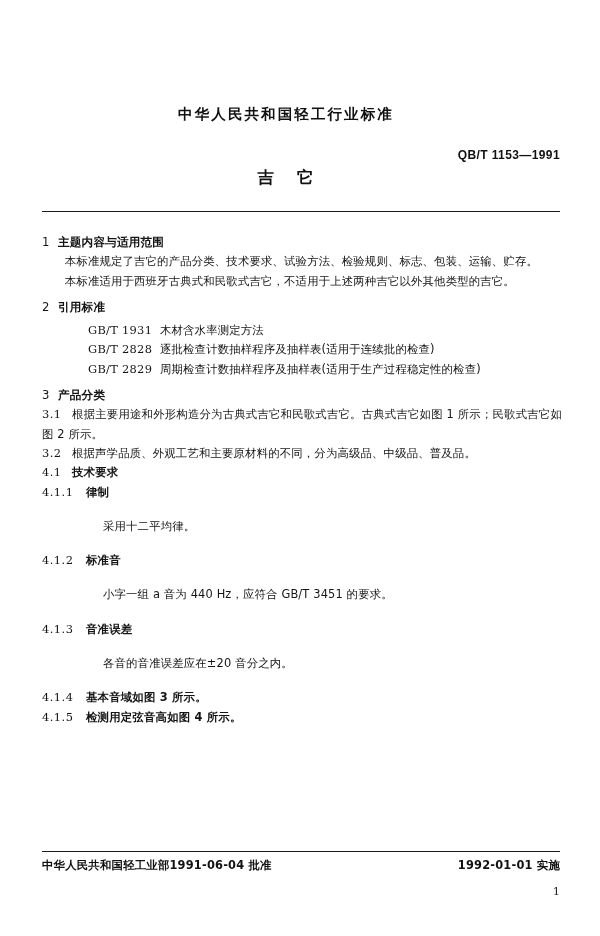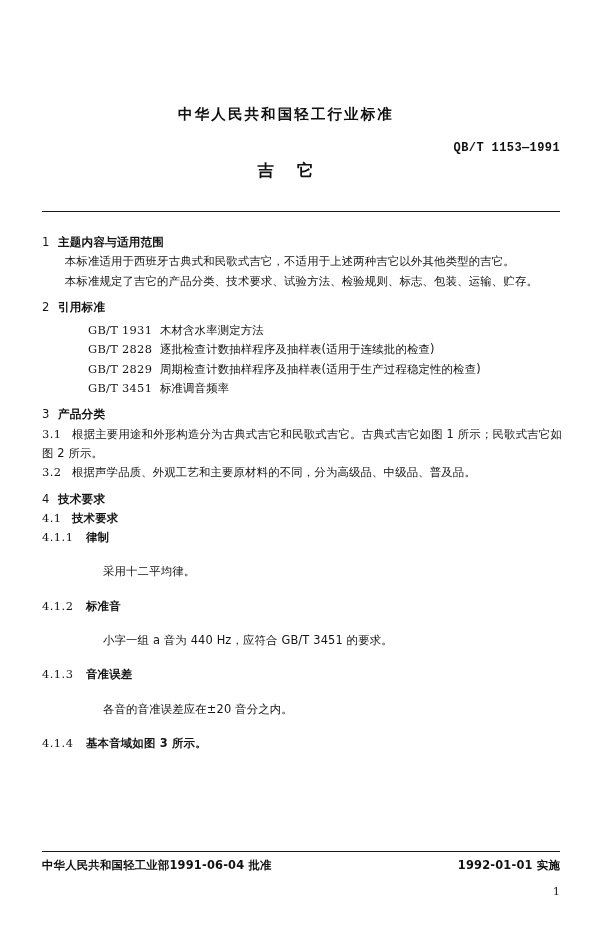--- a/index.html
+++ b/index.html
@@ -33,26 +33,26 @@
   .std-org {
     font-size: 14.5px;
     font-weight: bold;
     letter-spacing: 2.1px;
     text-align: center;
     padding-right: 30px;
     line-height: 1.4;
     color: #111;
   }
   .std-number {
-    margin-top: 17px;
+    margin-top: 24px;
     font-size: 12px;
     text-align: right;
     letter-spacing: 0.4px;
     color: #111;
-    font-family: Liberation Mono, monospace;
+    font-family: Liberation Sans, sans-serif;
     font-weight: bold;
   }
   .doc-title {
     margin-top: 5px;
     font-size: 16.5px;
     font-weight: bold;
     text-align: center;
     letter-spacing: 1px;
     padding-right: 30px;
     color: #111;
@@ -198,50 +198,49 @@
     <div class="doc-title">
       <span>吉</span><span class="gap"></span><span>它</span>
     </div>
   </div>
 
   <div class="rule-top"></div>
 
   <div class="body-area">
 
     <p class="sec-head"><span class="num">1</span><span class="ttl">主题内容与适用范围</span></p>
+    <p class="para gap-small">本标准规定了吉它的产品分类、技术要求、试验方法、检验规则、标志、包装、运输、贮存。</p>
     <p class="para">本标准适用于西班牙古典式和民歌式吉它，不适用于上述两种吉它以外其他类型的吉它。</p>
-    <p class="para gap-small">本标准规定了吉它的产品分类、技术要求、试验方法、检验规则、标志、包装、运输、贮存。</p>
 
     <p class="sec-head gap-before"><span class="num">2</span><span class="ttl">引用标准</span></p>
     <ul class="ref-list">
       <li class="ref-item"><span class="ref-code">GB/T 1931</span><span class="ref-name">木材含水率测定方法</span></li>
       <li class="ref-item"><span class="ref-code">GB/T 2828</span><span class="ref-name">逐批检查计数抽样程序及抽样表(适用于连续批的检查)</span></li>
       <li class="ref-item"><span class="ref-code">GB/T 2829</span><span class="ref-name">周期检查计数抽样程序及抽样表(适用于生产过程稳定性的检查)</span></li>
-      <li class="ref-item"><span class="ref-code">GB/T 3451</span><span class="ref-name">标准调音频率</span></li>
     </ul>
 
     <p class="sec-head gap-before"><span class="num">3</span><span class="ttl">产品分类</span></p>
     <p class="clause gap-small"><span class="cnum">3.1</span><span>根据主要用途和外形构造分为古典式吉它和民歌式吉它。古典式吉它如图 1 所示；民歌式吉它如图 2 所示。</span></p>
     <p class="clause"><span class="cnum">3.2</span><span>根据声学品质、外观工艺和主要原材料的不同，分为高级品、中级品、普及品。</span></p>
 
-    <p class="sec-head gap-before"><span class="num">4</span><span class="ttl">技术要求</span></p>
 
     <p class="subhead gap-small"><span class="cnum">4.1</span><span class="stxt">技术要求</span></p>
 
     <p class="subhead"><span class="cnum wide">4.1.1</span><span class="stxt">律制</span></p>
     <p class="indent-body">采用十二平均律。</p>
 
     <p class="subhead"><span class="cnum wide">4.1.2</span><span class="stxt">标准音</span></p>
     <p class="indent-body">小字一组 a 音为 440 Hz，应符合 GB/T 3451 的要求。</p>
 
     <p class="subhead"><span class="cnum wide">4.1.3</span><span class="stxt">音准误差</span></p>
     <p class="indent-body">各音的音准误差应在±20 音分之内。</p>
 
     <p class="subhead"><span class="cnum wide">4.1.4</span><span class="stxt">基本音域如图 3 所示。</span></p>
 
+    <p class="subhead"><span class="cnum wide">4.1.5</span><span class="stxt">检测用定弦音高如图 4 所示。</span></p>
 
   </div>
 
   <div class="rule-bottom"></div>
   <div class="footer-row">
     <span>中华人民共和国轻工业部1991-06-04 批准</span>
     <span>1992-01-01 实施</span>
   </div>
   <div class="page-no">1</div>
 

